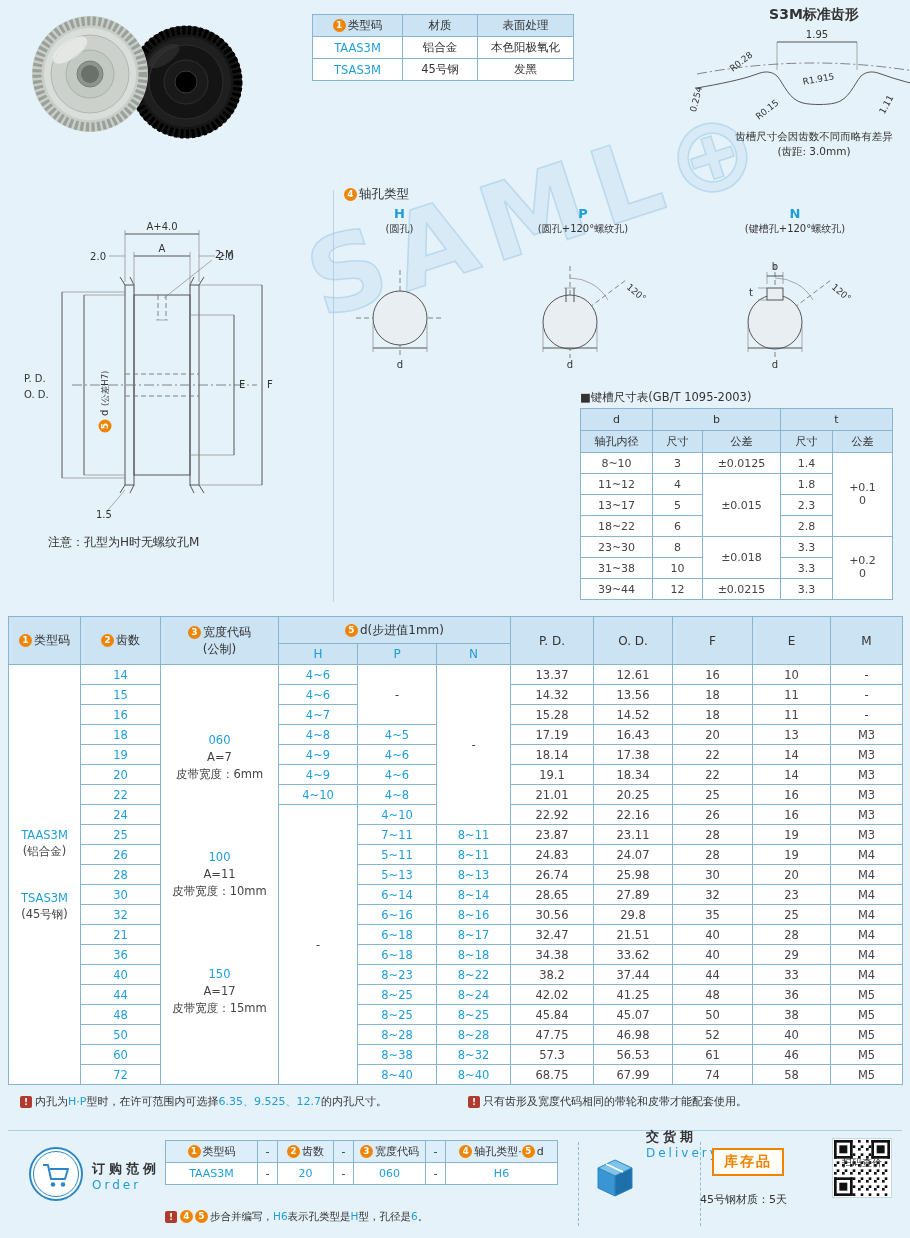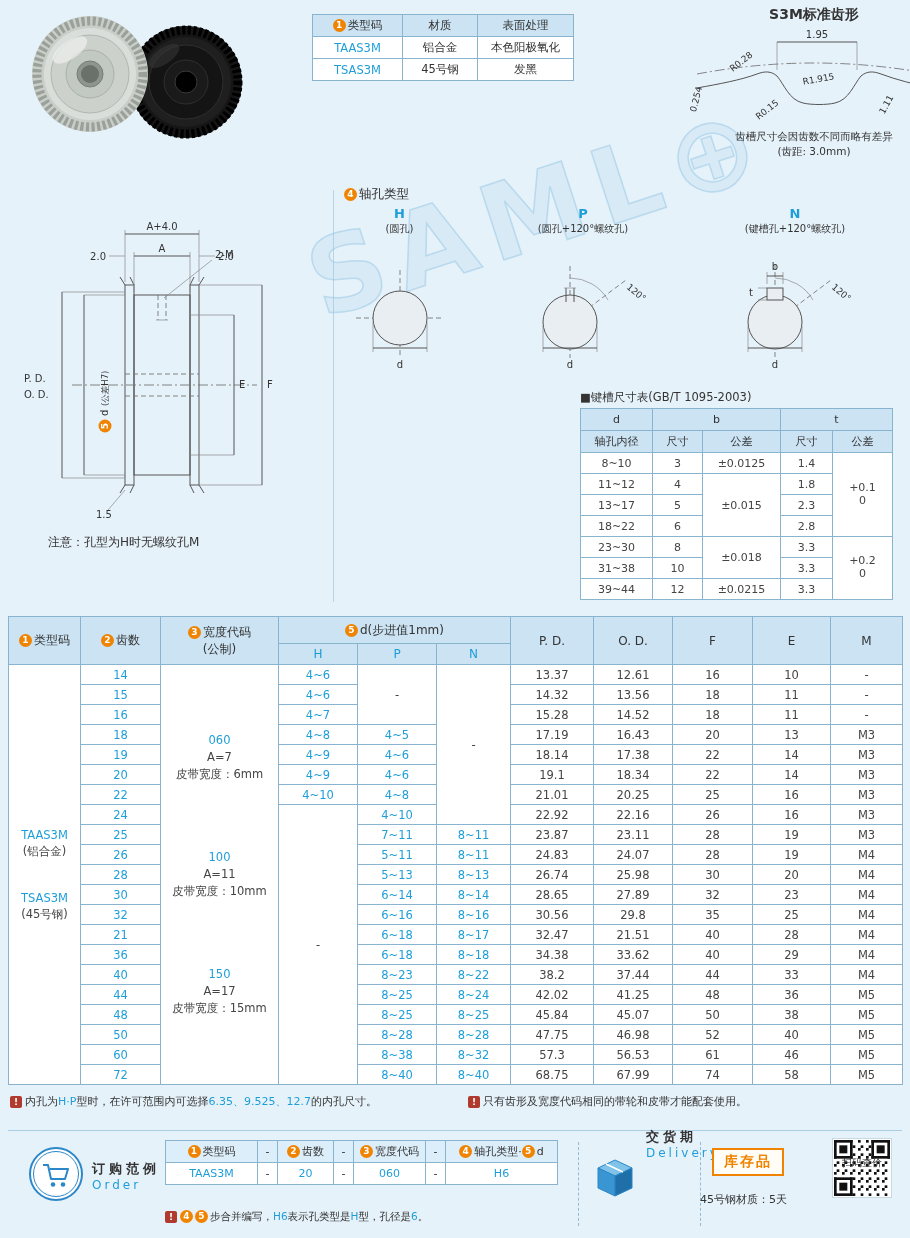--- a/index.html
+++ b/index.html
@@ -632,21 +632,21 @@
           <td class="blue">8~40</td>
           <td>68.75</td>
           <td>67.99</td>
           <td>74</td>
           <td>58</td>
           <td>M5</td>
         </tr>
       </tbody>
   </table>
 
-  <div class="note-line" style="left:10px"><span class="bang">!</span><span>内孔为</span><span class="blue">H·P</span><span>型时，在许可范围内可选择</span><span class="blue">6.35、9.525、12.7</span><span>的内孔尺寸。</span></div>
+  <div class="note-line" style="left:20px"><span class="bang">!</span><span>内孔为</span><span class="blue">H·P</span><span>型时，在许可范围内可选择</span><span class="blue">6.35、9.525、12.7</span><span>的内孔尺寸。</span></div>
   <div class="note-line" style="left:468px"><span class="bang">!</span><span>只有齿形及宽度代码相同的带轮和皮带才能配套使用。</span></div>
 
   <div class="hline" style="top:1130px"></div>
 
   <svg class="abs" style="left:28px;top:1146px" width="56" height="56" viewBox="0 0 56 56">
     <circle cx="28" cy="28" r="26" fill="#fff" stroke="#2b87c8" stroke-width="2"></circle>
     <circle cx="28" cy="28" r="22.5" fill="none" stroke="#2b87c8" stroke-width="1"></circle>
     <path d="M15,19 h5 l3,14 h14 l3,-10 h-18" fill="none" stroke="#2b87c8" stroke-width="2" stroke-linejoin="round"></path>
     <circle cx="25" cy="38.5" r="2.3" fill="#2b87c8"></circle>
     <circle cx="35" cy="38.5" r="2.3" fill="#2b87c8"></circle>

